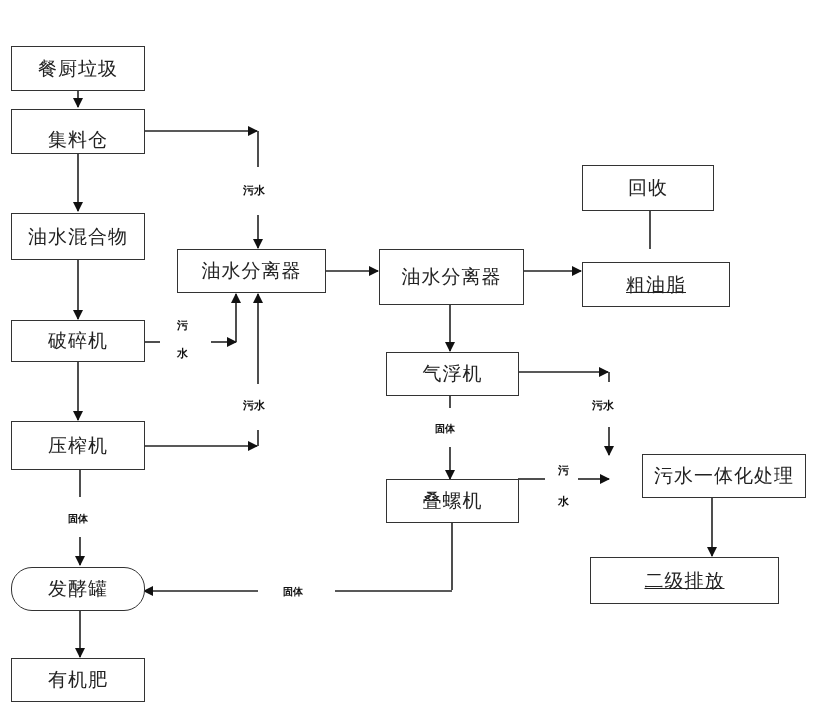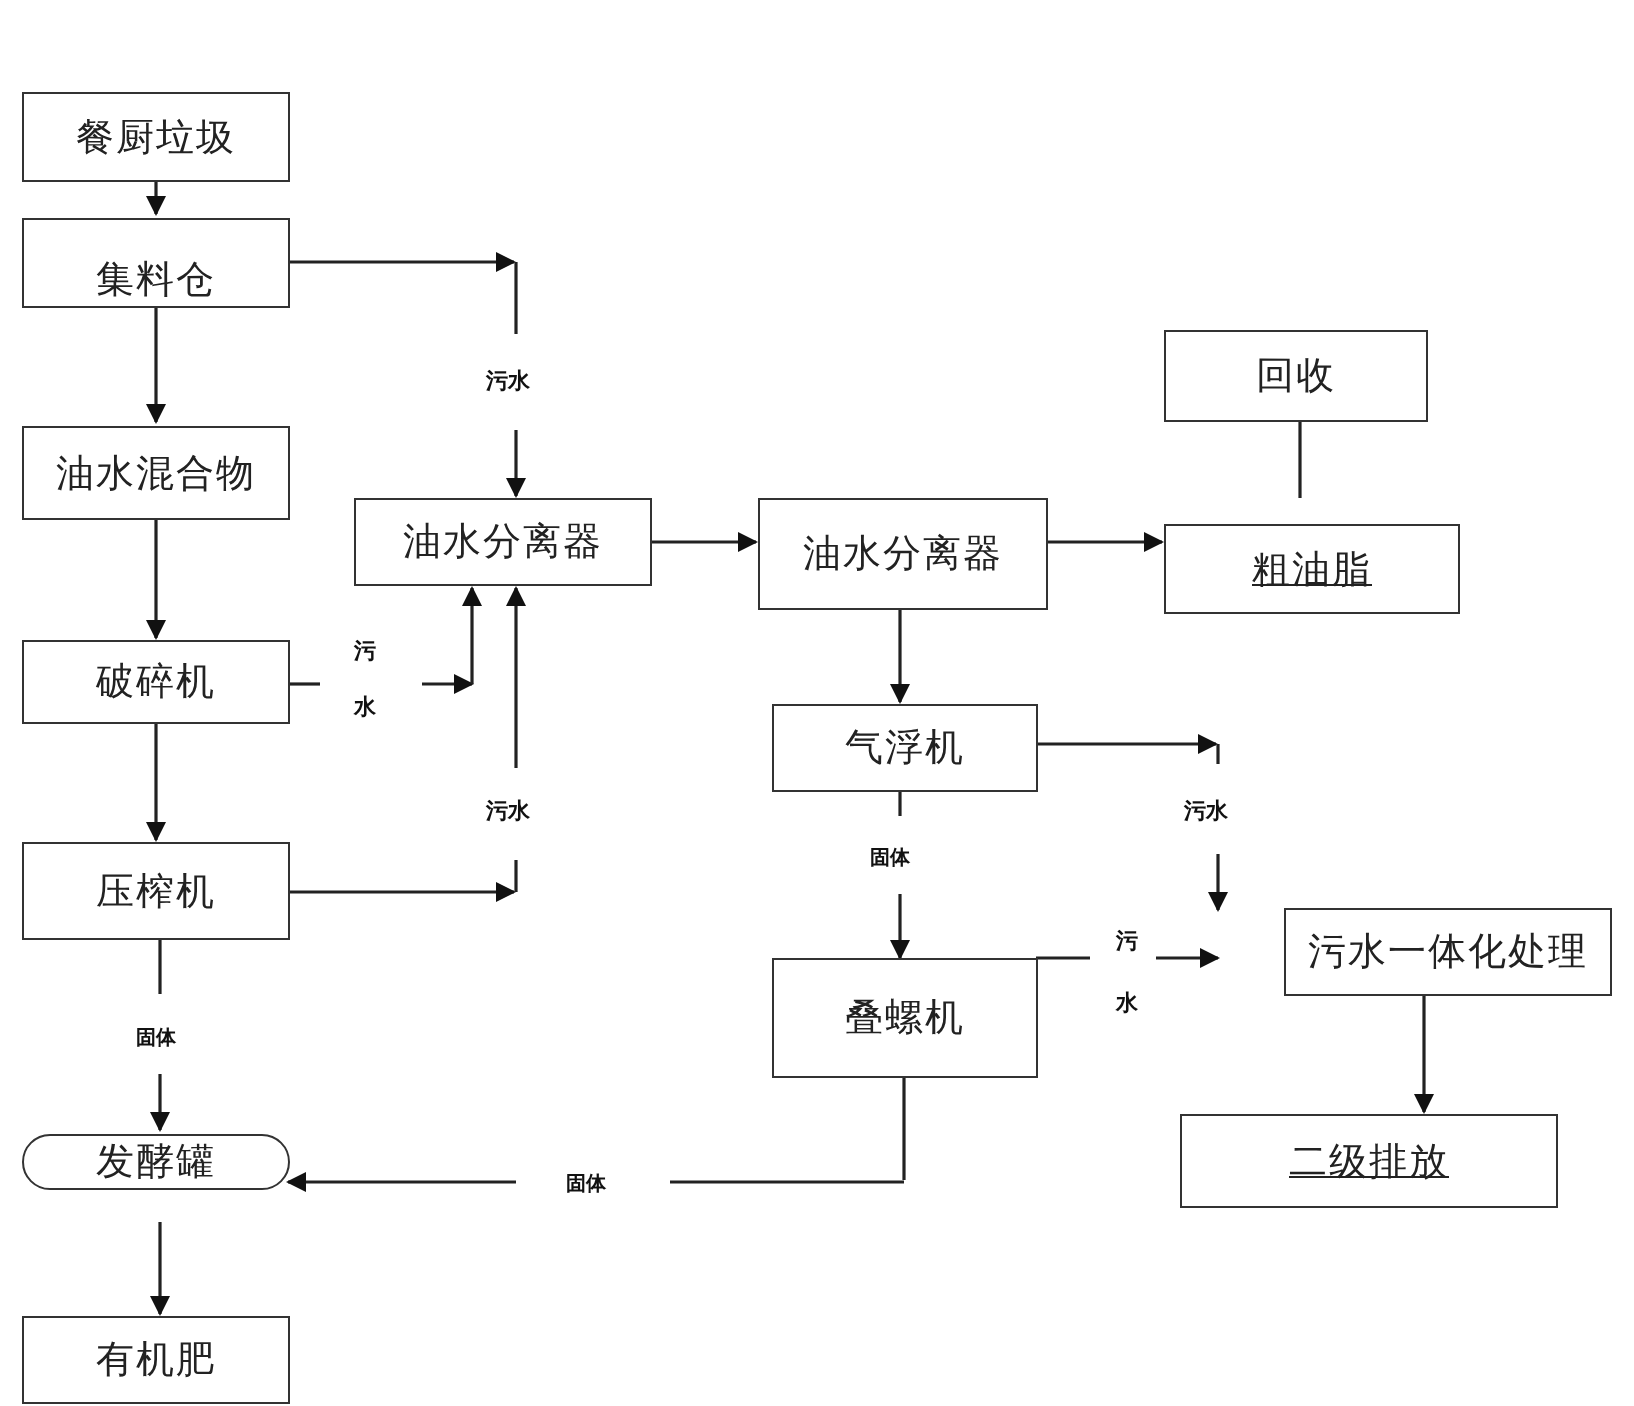--- a/index.html
+++ b/index.html
@@ -71,21 +71,21 @@
   </div>
 <div class="box" style="left:11px;top:213px;width:134px;height:47px;">
     <span>油水混合物</span>
   </div>
 <div class="box" style="left:11px;top:320px;width:134px;height:42px;">
     <span>破碎机</span>
   </div>
 <div class="box" style="left:11px;top:421px;width:134px;height:49px;font-family:Liberation Serif, serif;">
     <span>压榨机</span>
   </div>
-<div class="box" style="left:11px;top:567px;width:134px;height:28px;border-radius:21px;">
+<div class="box" style="left:11px;top:567px;width:134px;height:44px;border-radius:21px;">
     <span>发酵罐</span>
   </div>
 <div class="box" style="left:11px;top:658px;width:134px;height:44px;">
     <span>有机肥</span>
   </div>
 
 <div class="box" style="left:177px;top:249px;width:149px;height:44px;">
     <span>油水分离器</span>
   </div>
 <div class="box" style="left:379px;top:249px;width:145px;height:56px;">
@@ -93,21 +93,21 @@
   </div>
 <div class="box" style="left:582px;top:262px;width:148px;height:45px;text-decoration:underline;">
     <span>粗油脂</span>
   </div>
 <div class="box" style="left:582px;top:153px;width:132px;height:46px;margin-top:12px;">
     <span>回收</span>
   </div>
 <div class="box" style="left:386px;top:352px;width:133px;height:44px;">
     <span>气浮机</span>
   </div>
-<div class="box" style="left:386px;top:479px;width:133px;height:60px;">
+<div class="box" style="left:386px;top:479px;width:133px;height:44px;">
     <span>叠螺机</span>
   </div>
 <div class="box" style="left:642px;top:454px;width:164px;height:44px;">
     <span>污水一体化处理</span>
   </div>
 <div class="box" style="left:590px;top:557px;width:189px;height:47px;text-decoration:underline;">
     <span>二级排放</span>
   </div>
 
 <span class="lbl" style="left:243px;top:183px;">污水</span>

